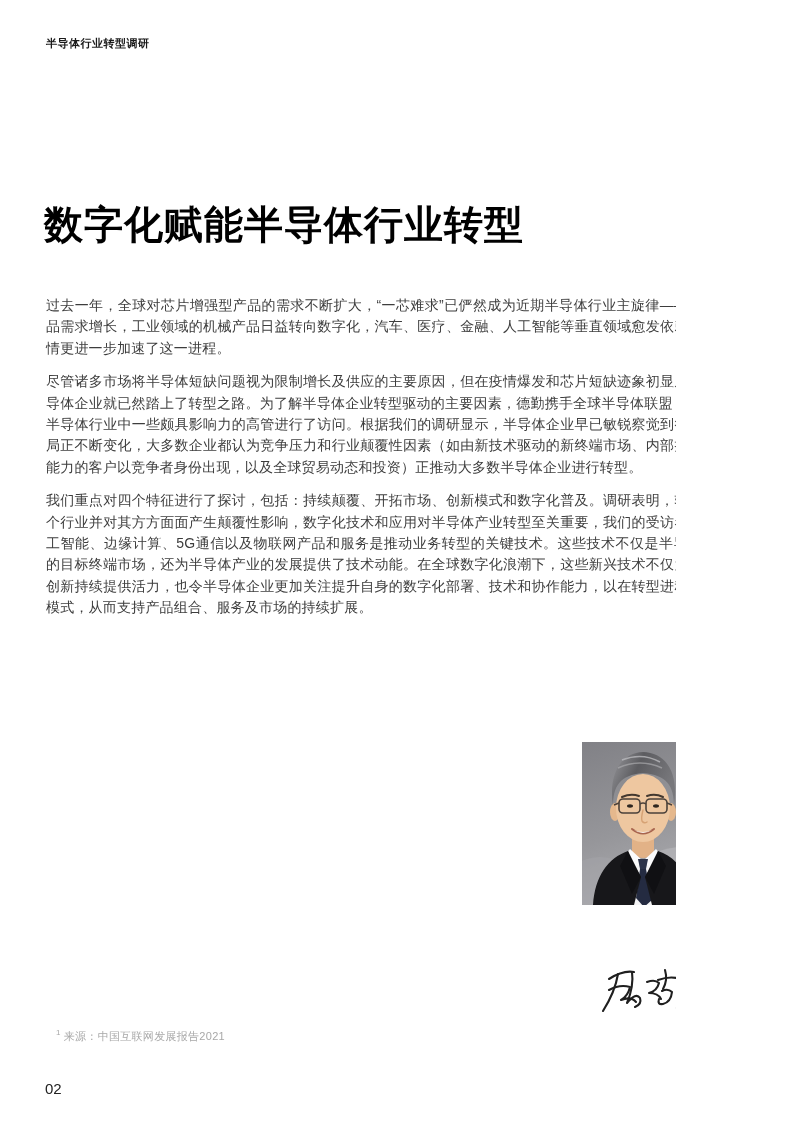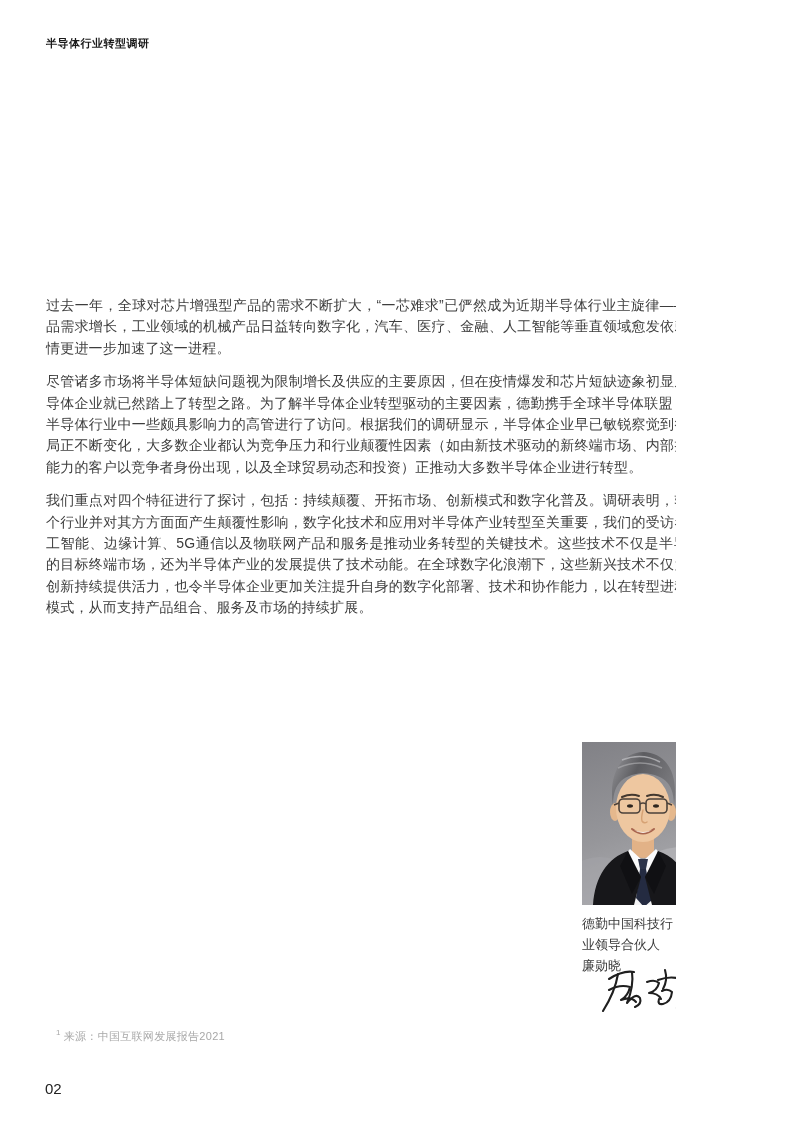--- a/index.html
+++ b/index.html
@@ -94,20 +94,21 @@
     color: #222222;
   }
 </style>
 </head>
 <body>
 
 <div class="page">
 
   <div class="running-header">半导体行业转型调研</div>
 
+  <h1 class="article-title">数字化赋能半导体行业转型</h1>
 
   <div class="body-copy">
     <p>过去一年，全球对芯片增强型产品的需求不断扩大，“一芯难求”已俨然成为近期半导体行业主旋律——消费电子产品需求增长，工业领域的机械产品日益转向数字化，汽车、医疗、金融、人工智能等垂直领域愈发依赖数字化，疫情更进一步加速了这一进程。</p>
     <p>尽管诸多市场将半导体短缺问题视为限制增长及供应的主要原因，但在疫情爆发和芯片短缺迹象初显之际，许多半导体企业就已然踏上了转型之路。为了解半导体企业转型驱动的主要因素，德勤携手全球半导体联盟（GSA），对半导体行业中一些颇具影响力的高管进行了访问。根据我们的调研显示，半导体企业早已敏锐察觉到行业和竞争格局正不断变化，大多数企业都认为竞争压力和行业颠覆性因素（如由新技术驱动的新终端市场、内部拥有芯片设计能力的客户以竞争者身份出现，以及全球贸易动态和投资）正推动大多数半导体企业进行转型。</p>
     <p>我们重点对四个特征进行了探讨，包括：持续颠覆、开拓市场、创新模式和数字化普及。调研表明，转型已波及整个行业并对其方方面面产生颠覆性影响，数字化技术和应用对半导体产业转型至关重要，我们的受访者普遍认为人工智能、边缘计算、5G通信以及物联网产品和服务是推动业务转型的关键技术。这些技术不仅是半导体产业扩展的目标终端市场，还为半导体产业的发展提供了技术动能。在全球数字化浪潮下，这些新兴技术不仅为半导体行业创新持续提供活力，也令半导体企业更加关注提升自身的数字化部署、技术和协作能力，以在转型进程中变革运营模式，从而支持产品组合、服务及市场的持续扩展。</p>
   </div>
 
   <svg class="portrait" viewBox="0 0 122 163" aria-hidden="true">
     <defs>
       <linearGradient id="pbg" x1="0" y1="0" x2="0.25" y2="1">
@@ -160,24 +161,20 @@
     <rect x="64" y="57" width="21" height="14" rx="4" fill="none" stroke="#4b413a" stroke-width="1.6"></rect>
     <path d="M58,62 q3,-2 6,0" stroke="#4b413a" stroke-width="1.4" fill="none"></path>
     <path d="M37,61 L32,63 M85,61 L90,63" stroke="#4b413a" stroke-width="1.4"></path>
 
     <path d="M61,68 q-2,8 -1,11 q2,3 5,1" stroke="#d6a274" stroke-width="1.4" fill="none" stroke-linecap="round"></path>
 
     <path d="M50,87 q11,9 22,0" stroke="#a8654e" stroke-width="2" fill="none" stroke-linecap="round"></path>
     <path d="M52,88 q9,6 18,0 q-9,4 -18,0 Z" fill="#f7efe8"></path>
   </svg>
 
-  <div class="author-caption">
-    <div>德勤中国科技行业领导合伙人</div>
-    <div>廉勋晓</div>
-  </div>
 
   <svg class="signature" viewBox="0 0 112 58" aria-hidden="true">
     <g fill="none" stroke="#1f1f1f" stroke-width="2.1" stroke-linecap="round" stroke-linejoin="round">
       <path d="M14,16 q14,-9 25,-7"></path>
       <path d="M23,11 q-3,18 -15,37"></path>
       <path d="M14,27 q11,-6 21,-3 q-2,9 -9,13 q10,-4 15,2"></path>
       <path d="M37,9 q2,14 -5,31 q9,-11 13,-5 q2,6 -5,9"></path>
       <path d="M52,19 q8,-3 12,1 q-2,8 -10,10 q9,0 12,6"></path>
       <path d="M70,7 q3,10 -2,19"></path>
       <path d="M63,17 q14,-5 25,0"></path>

